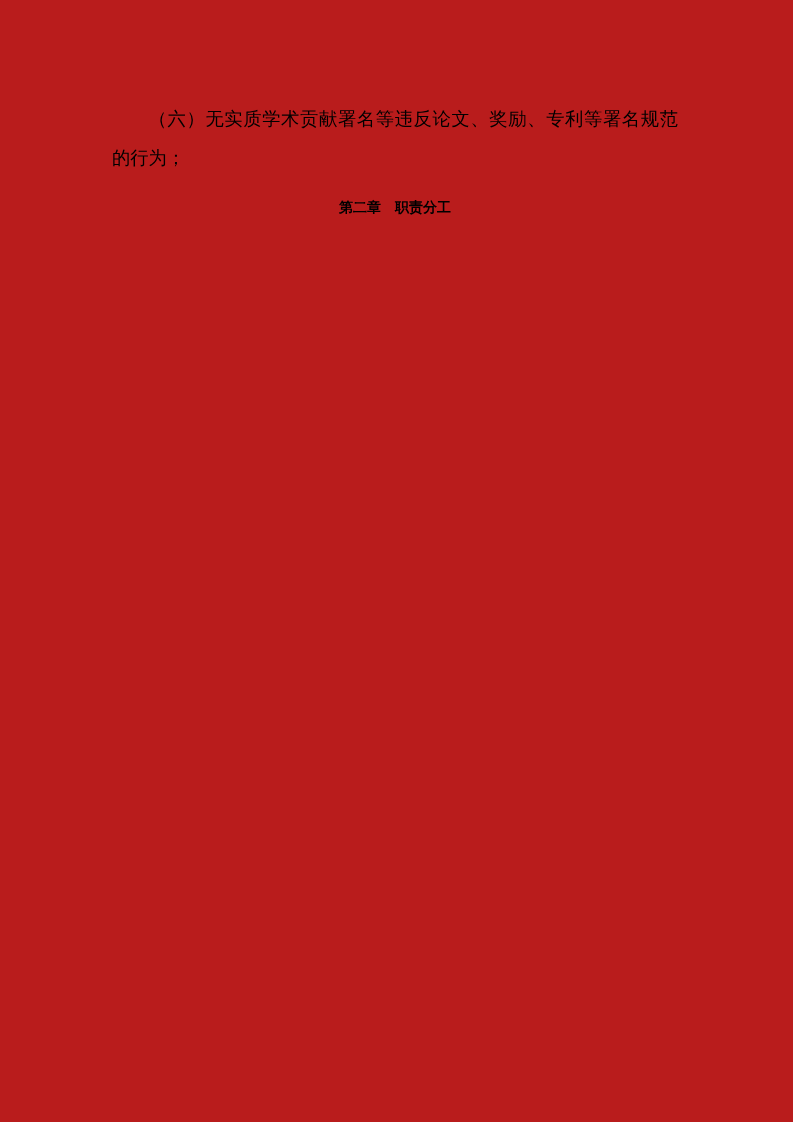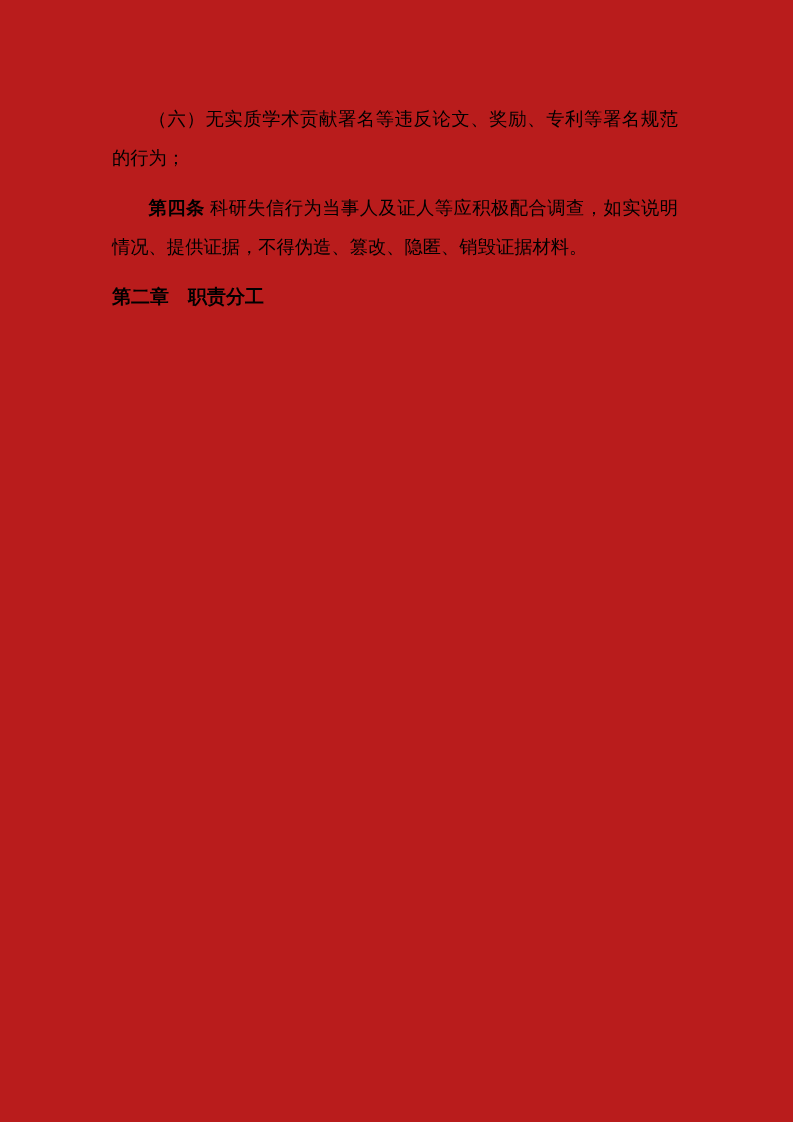--- a/index.html
+++ b/index.html
@@ -27,30 +27,30 @@
     line-height: 38.5px;
     margin: 0 0 12px 0;
     text-indent: 2em;
     text-align: justify;
     color: #000000;
   }
   .doc-body p.para .article-no {
     font-weight: bold;
   }
   .doc-body h2.chapter {
-    font-size: 19px;
+    font-size: 14px;
     line-height: 38.5px;
     font-weight: bold;
+    text-align: center;
     text-indent: 0;
     margin: 4px 0 16px 0;
     color: #000000;
   }
 </style>
 </head>
 <body>
 
 <div class="page">
   <div class="doc-body" id="doc-body">
       <p class="para">（六）无实质学术贡献署名等违反论文、奖励、专利等署名规范的行为；</p>
-      <p class="para"><span class="article-no">第四条</span> <span>科研失信行为当事人及证人等应积极配合调查，如实说明情况、提供证据，不得伪造、篡改、隐匿、销毁证据材料。</span></p>
       <h2 class="chapter">第二章　职责分工</h2>
     </div>
 </div>
 
 </body></html>

